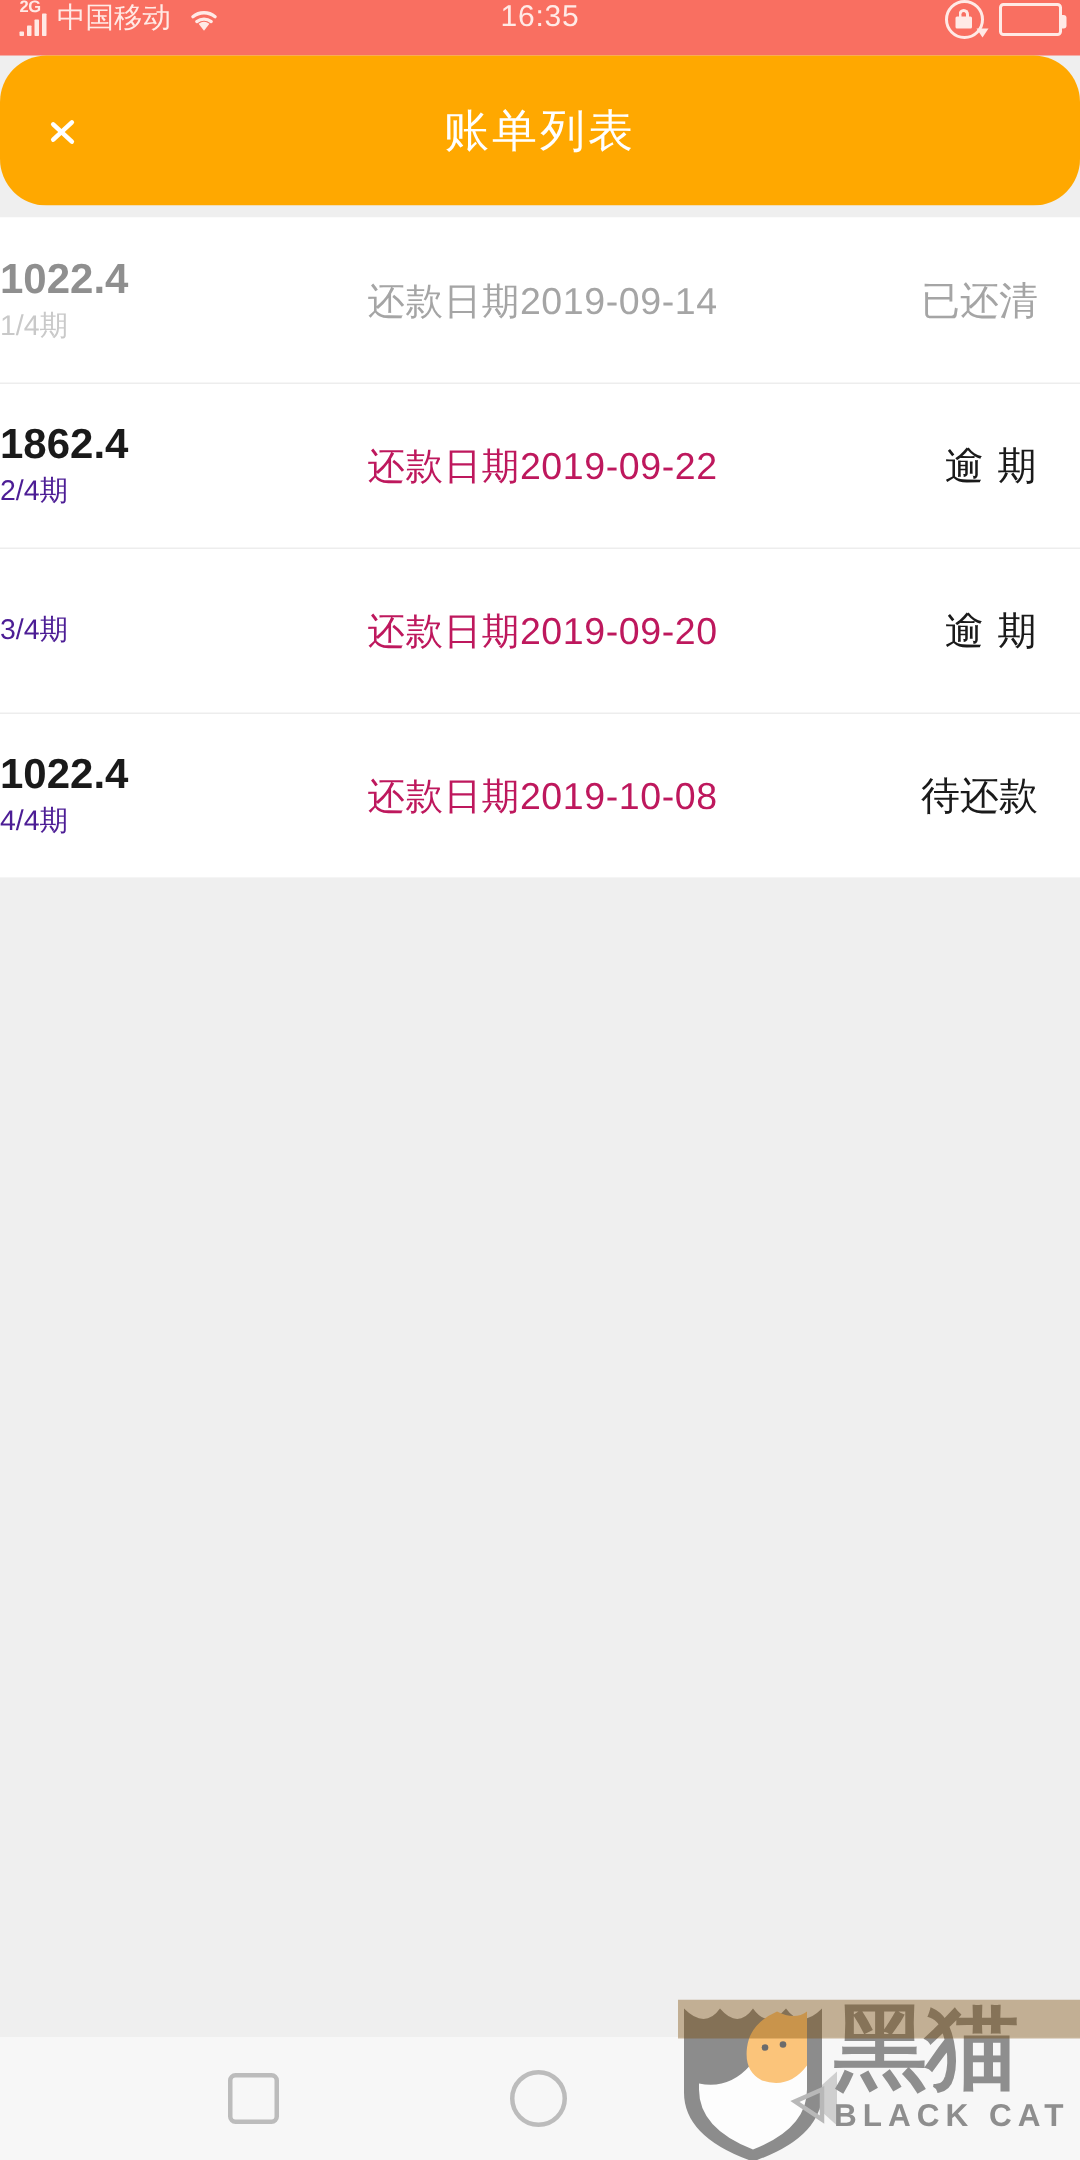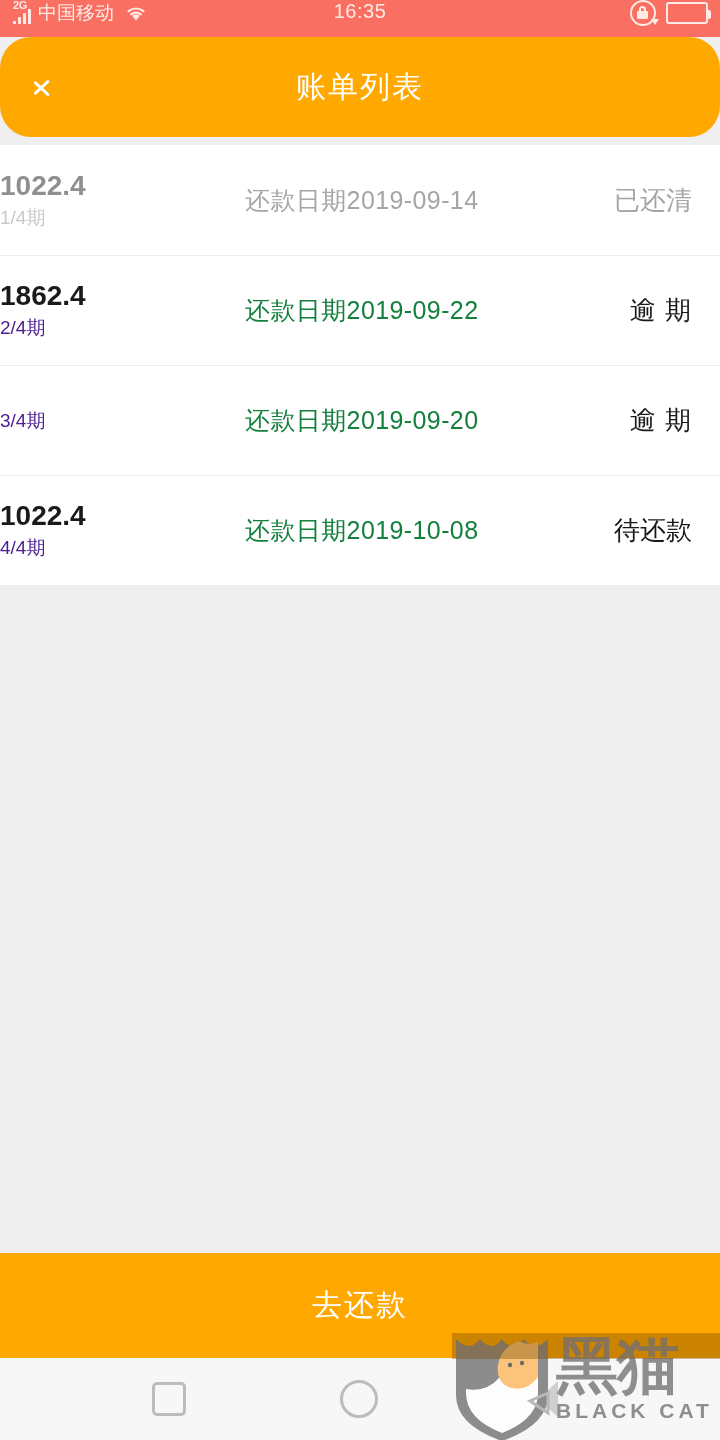--- a/index.html
+++ b/index.html
@@ -64,21 +64,21 @@
     position:relative; height:110px; width:720px; background:#fff;
     display:flex; align-items:center;
   }
   .row + .row:before{
     content:""; position:absolute; left:0; top:0; width:720px; height:1px; background:#ededed;
   }
   .amount-col{ width:215px; }
   .amount{ font-size:28px; font-weight:700; color:#1a1a1a; line-height:34px; letter-spacing:0px;}
   .period{ font-size:19px; color:#4c1d95; line-height:26px; margin-top:2px;}
   .date-col{ flex:1; }
-  .date{ font-size:25px; color:#15803d; letter-spacing:0.4px; padding-left:30px;}
+  .date{ font-size:25px; color:#be185d; letter-spacing:0.4px; padding-left:30px;}
   .status-col{ width:180px; text-align:right; padding-right:28px;}
   .status{ font-size:26px; color:#1a1a1a; }
   .status.spaced{ letter-spacing:1px; }
 
   .row.paid .amount{ color:#8f8f8f; }
   .row.paid .period{ color:#c9c9c9; }
   .row.paid .date{ color:#a5a5a5; }
   .row.paid .status{ color:#a5a5a5; }
 
   .filler{ position:absolute; left:0; top:585px; width:720px; height:668px; background:#efefef;}
@@ -213,23 +213,20 @@
       </div>
       <div class="status-col">
         <div class="status">待还款</div>
       </div>
     </div>
 
   </div>
 
   <div class="filler"></div>
 
-  <div class="cta">
-    <span>去还款</span>
-  </div>
 
   <div class="navbar">
     <div class="nav-recents"></div>
     <div class="nav-home"></div>
     <div class="nav-back"></div>
   </div>
 
   <div class="watermark">
     <svg width="100" height="107" viewBox="0 0 100 107" aria-hidden="true" style="position:absolute;left:0;top:4px;">
       <path d="M4 2 L4 58 Q4 88 50 104 Q96 88 96 58 L96 2 Q82 16 72 2 Q60 16 50 2 Q40 16 28 2 Q18 16 4 2 Z" fill="#8c8c8c"></path>

